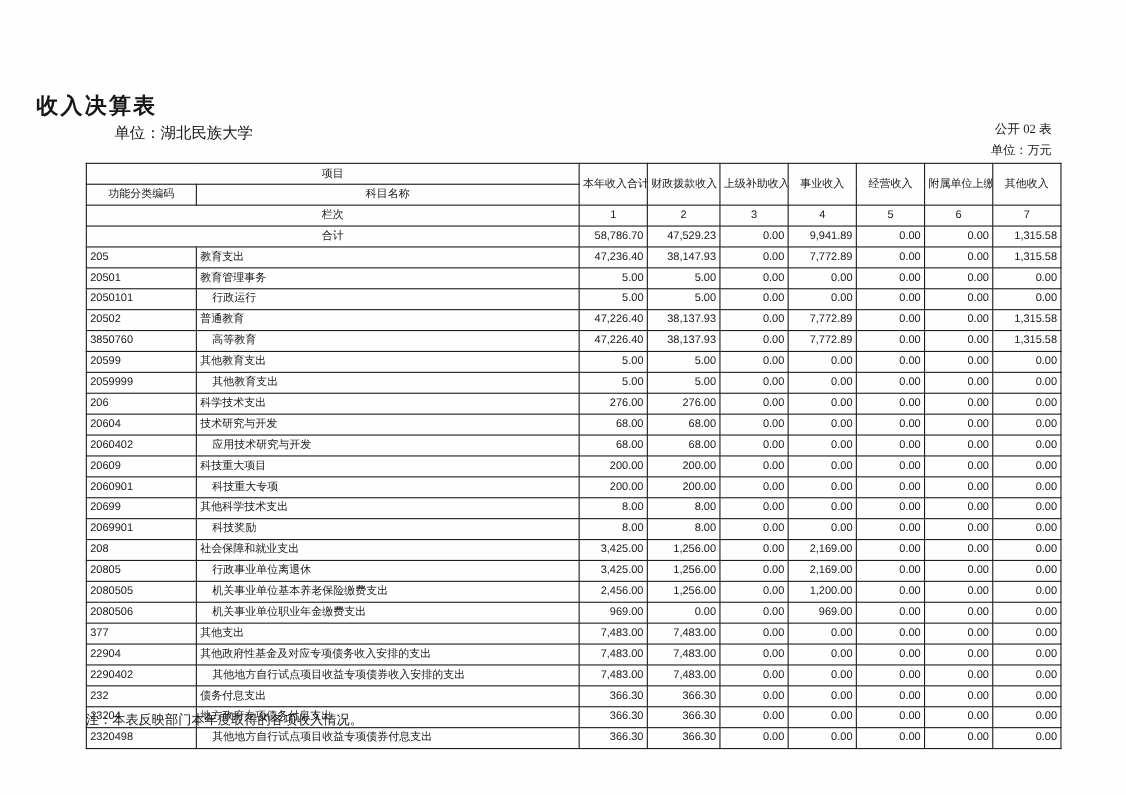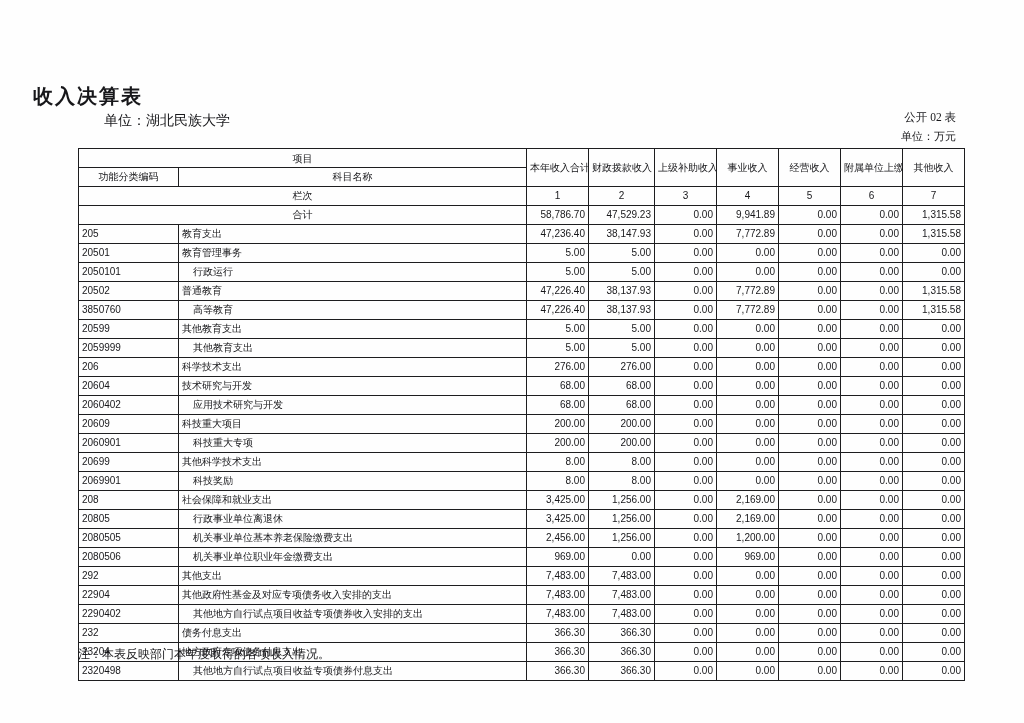--- a/index.html
+++ b/index.html
@@ -360,21 +360,21 @@
           <td class="c-left indent1">机关事业单位职业年金缴费支出</td>
           <td class="c-right">969.00</td>
           <td class="c-right">0.00</td>
           <td class="c-right">0.00</td>
           <td class="c-right">969.00</td>
           <td class="c-right">0.00</td>
           <td class="c-right">0.00</td>
           <td class="c-right">0.00</td>
         </tr>
         <tr>
-          <td class="c-left">292</td>
+          <td class="c-left">377</td>
           <td class="c-left">其他支出</td>
           <td class="c-right">7,483.00</td>
           <td class="c-right">7,483.00</td>
           <td class="c-right">0.00</td>
           <td class="c-right">0.00</td>
           <td class="c-right">0.00</td>
           <td class="c-right">0.00</td>
           <td class="c-right">0.00</td>
         </tr>
         <tr>

